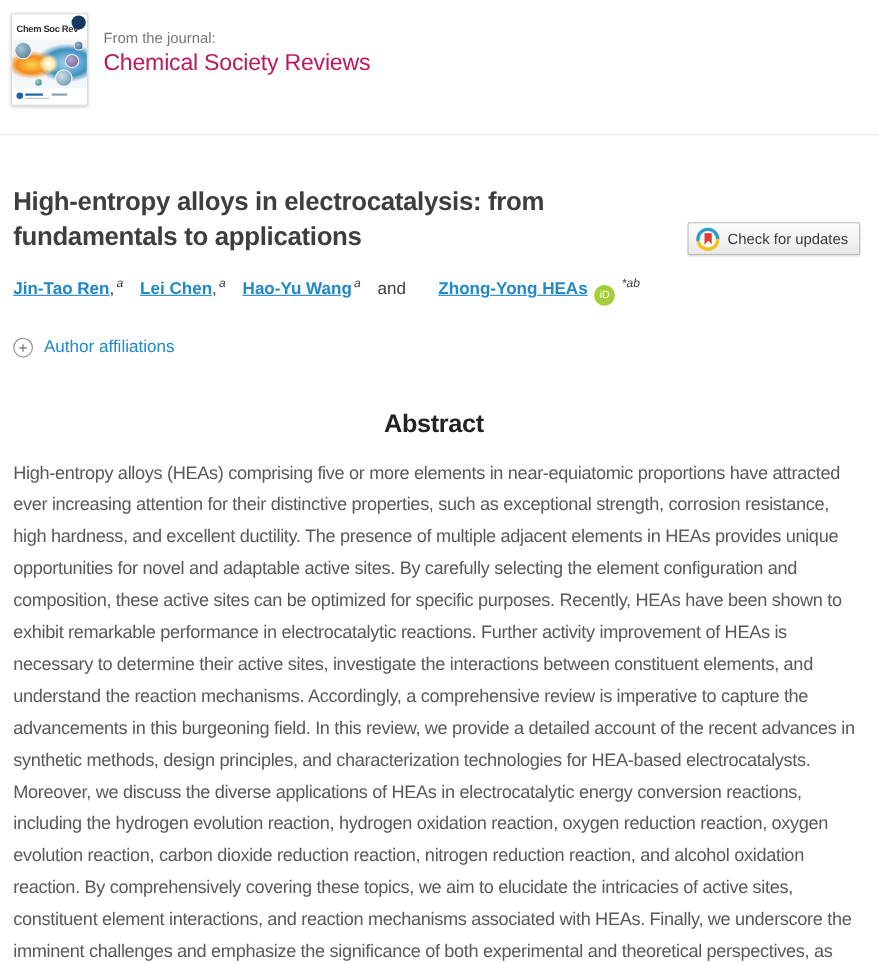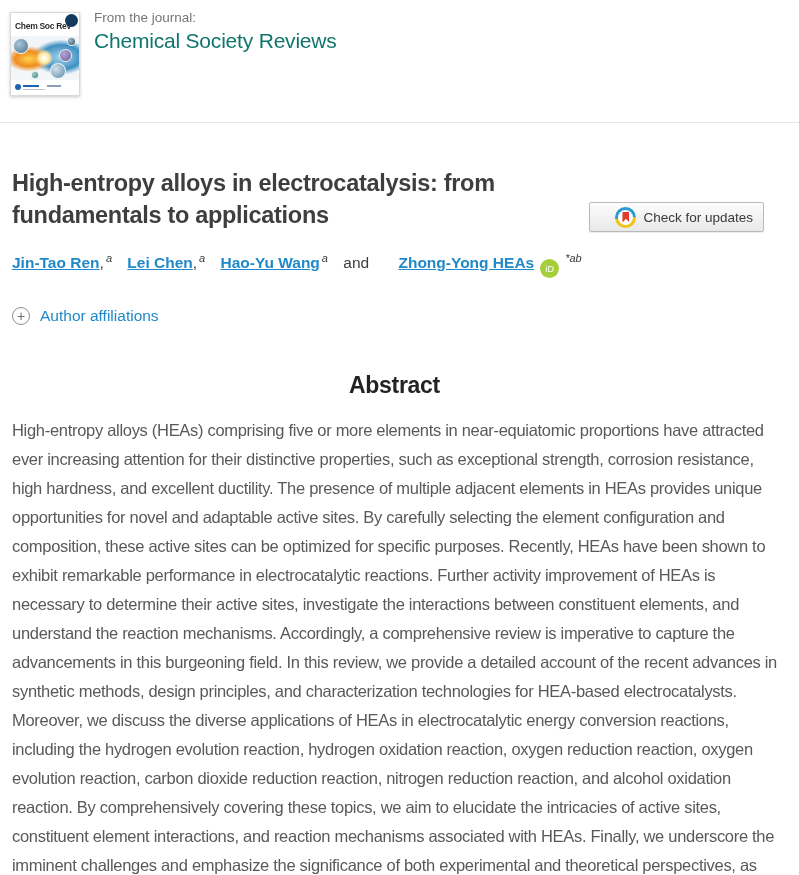--- a/index.html
+++ b/index.html
@@ -42,40 +42,40 @@
   .bub4 { right:13px; bottom:1px; width:16px; height:16px; background:radial-gradient(circle at 35% 35%, #cfe2ec, #5d87a5); }
   .bub5 { left:20px; bottom:1px; width:8px; height:8px; background:radial-gradient(circle at 35% 35%, #9fd0cf, #2c7876); }
   .cover-footer {
     position:absolute; bottom:0; left:0; width:100%; height:15px; background:#ffffff;
   }
   .cover-logo-dot { position:absolute; left:4px; bottom:5px; width:6px; height:6px; border-radius:50%; background:#1a63ad; }
   .cover-logo-bar1 { position:absolute; left:12px; bottom:8px; width:16px; height:2px; background:#1a63ad; }
   .cover-logo-bar2 { position:absolute; left:12px; bottom:5px; width:22px; height:1.5px; background:#b9c3cc; }
   .cover-logo-bar3 { position:absolute; left:36px; bottom:8px; width:14px; height:2px; background:#8aa0b2; }
 
-  .journal-text { position:absolute; left:94px; top:10px; }
+  .journal-text { position:absolute; left:94px; top:27px; }
   .from-label { font-size:13.5px; color:#767676; }
   .journal-name {
-    margin-top:4px; font-size:21px; color:#0f766e; letter-spacing:-0.2px;
+    margin-top:4px; font-size:21px; color:#be185d; letter-spacing:-0.2px;
     cursor:pointer;
   }
 
   
   .main { position:relative; padding:0 22px 0 12px; }
 
   .article-title {
     margin-top:44px; max-width:605px;
     font-size:23.5px; line-height:32px; font-weight:bold;
     color:#3e3e40; letter-spacing:-0.3px;
   }
 
   .check-btn {
-    position:absolute; top:35px; right:35px;
+    position:absolute; top:35px; right:17px;
     display:flex; align-items:center; gap:7px;
-    height:30px; padding:0 10px 0 25px;
+    height:30px; padding:0 10px 0 7px;
     background:linear-gradient(#fdfdfd,#e8e8e8);
     border:1px solid #b9b9b9; border-radius:2px;
     font-size:13.5px; color:#3a3a3a; cursor:pointer;
     box-shadow:0 1px 1px rgba(0,0,0,0.08);
   }
   .crossmark {
     position:relative; width:21px; height:21px; border-radius:50%;
     background:conic-gradient(from 0deg, #2d9bd3 0 90deg, #f0c419 90deg 262deg, #2d9bd3 262deg 360deg);
     flex:0 0 auto;
   }

